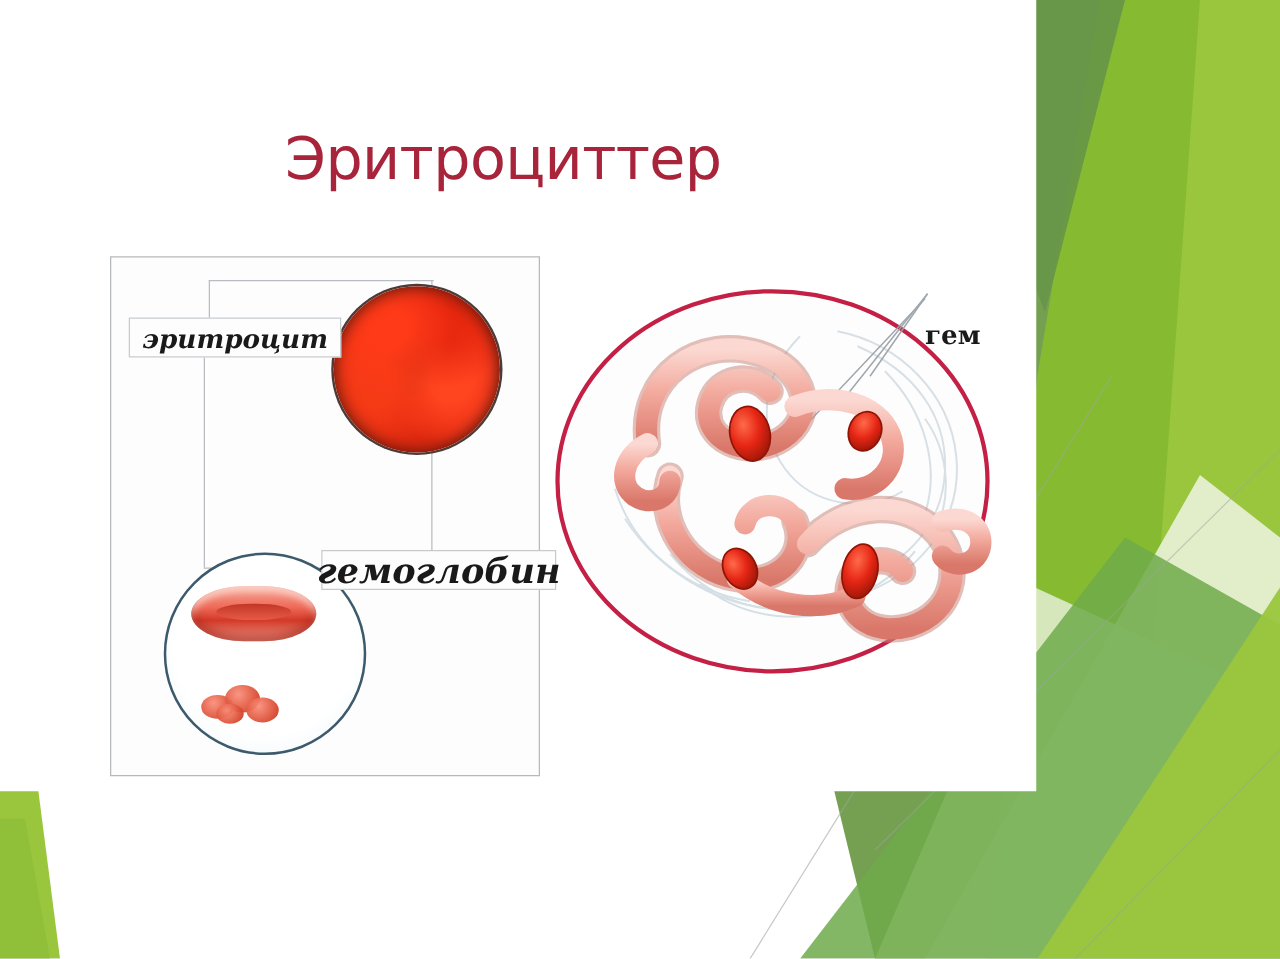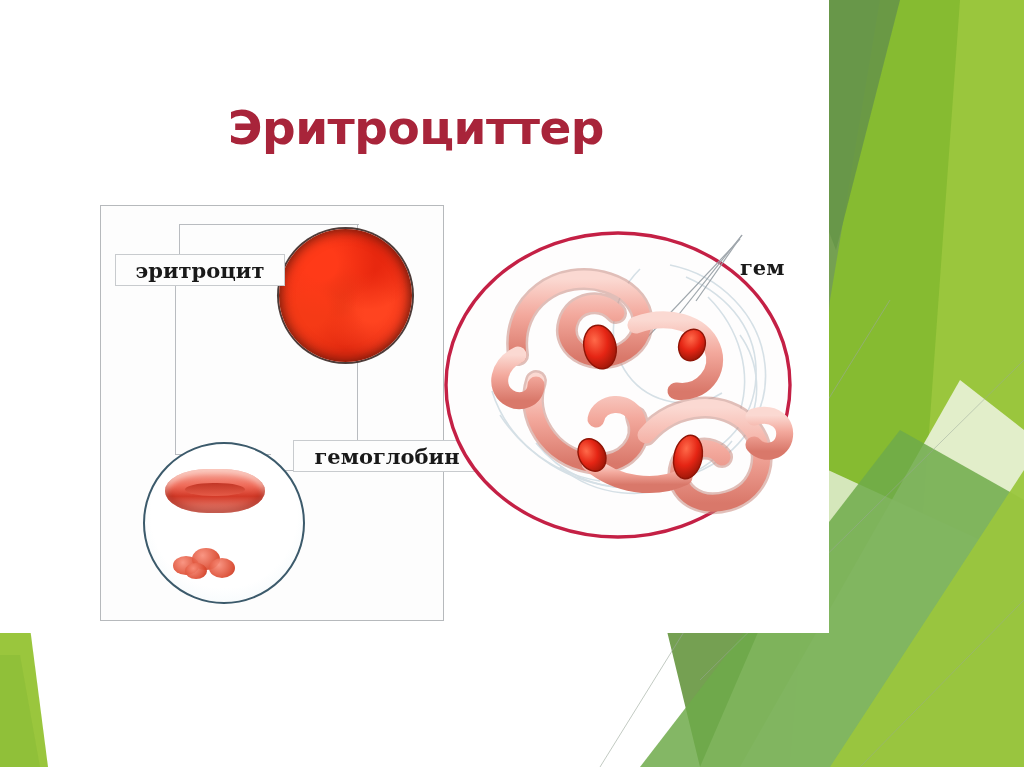--- a/index.html
+++ b/index.html
@@ -41,39 +41,40 @@
   }
 
   
   #slide-title {
     position: absolute;
     left: 228px;
     top: 103px;
     width: 460px;
     z-index: 6;
     font-family: "DejaVu Sans", sans-serif;
-    font-weight: bold;
+    font-weight: normal;
     font-size: 47px;
     letter-spacing: -0.5px;
     color: #a8243a;
     white-space: nowrap;
     line-height: 1.05;
   }
 
   
   #fig-erythrocyte {
     position: absolute;
-    left: 100px;
+    left: 88px;
     top: 205px;
     width: 344px;
     height: 416px;
     background: #fdfdfd;
     border: 1.6px solid #b6b9bc;
     box-sizing: border-box;
     z-index: 5;
+    font-style: italic;
   }
   #fig-erythrocyte .leader {
     position: absolute;
     background: #b9bcc0;
   }
   .label-box {
     position: absolute;
     background: #fdfdfd;
     border: 1px solid #c8cbce;
     font-family: "DejaVu Serif", serif;
@@ -90,23 +91,22 @@
     width: 168px;
     height: 30px;
     font-size: 21px;
     z-index: 9;
   }
   #label-hemoglobin {
     left: 168px;
     top: 234px;
     width: 186px;
     height: 30px;
-    font-size: 21px;
+    font-size: 28px;
     z-index: 9;
-    margin-left: 24px;
   }
 
   
   #cell-cluster {
     position: absolute;
     left: 178px;
     top: 23px;
     width: 133px;
     height: 133px;
     border-radius: 50%;

